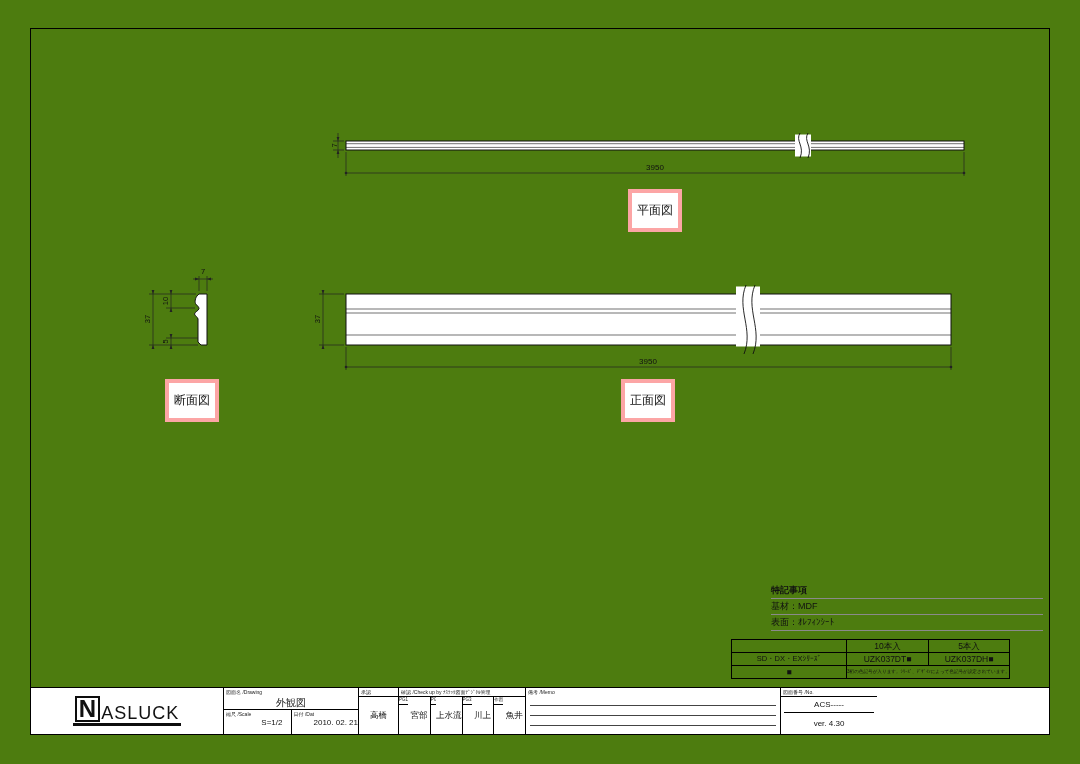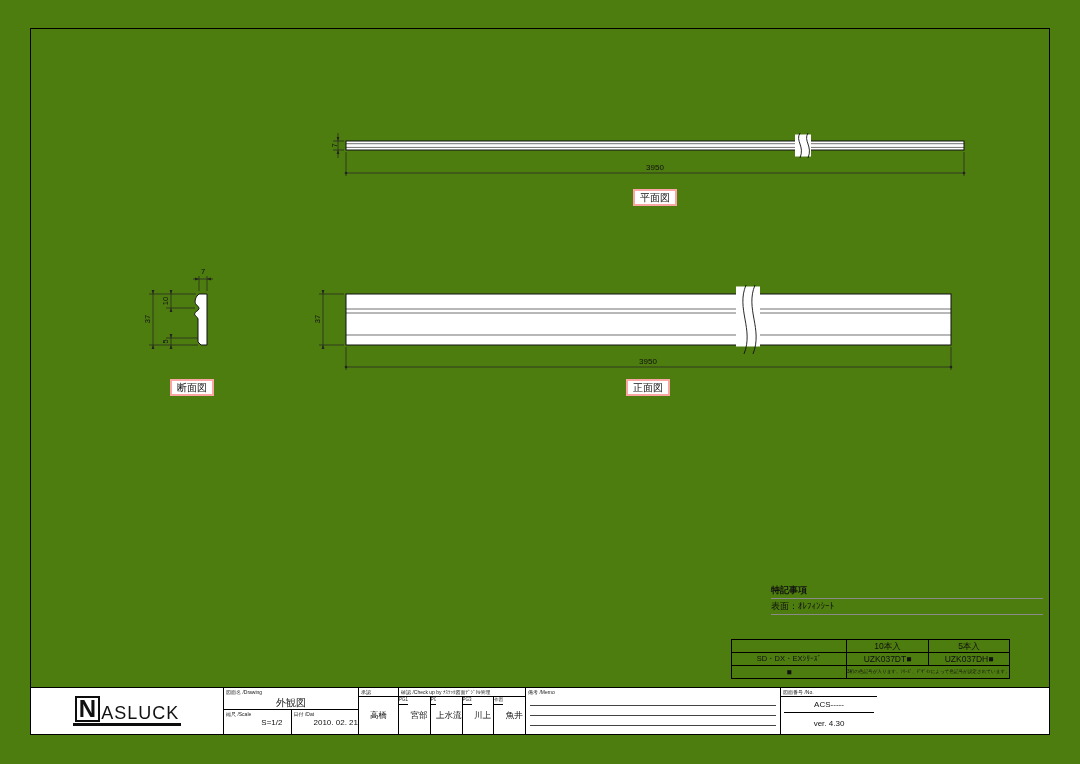--- a/index.html
+++ b/index.html
@@ -1,22 +1,22 @@
 <!DOCTYPE html>
 <html><head>
 <meta charset="utf-8">
 <style>
   html,body{margin:0;padding:0;background:#fff;}
   body{font-family:"Liberation Sans","DejaVu Sans",sans-serif;color:#111;}
   .sheet{position:relative;width:1080px;height:764px;background:#4d7c0f;overflow:hidden;}
   .frame{position:absolute;left:30px;top:28px;width:1020px;height:707px;border:1.5px solid #000;box-sizing:border-box;}
   .drawing-svg{position:absolute;left:0;top:0;width:1017px;height:658px;}
   text{font-family:"Liberation Sans","DejaVu Sans",sans-serif;fill:#111;}
-  .view-label{position:absolute;transform:translateX(-50%);border:2px solid #fca5a5;background:#fff;
-    font-size:10px;line-height:13px;padding:0 5px;white-space:nowrap;}
+  .view-label{position:absolute;transform:translateX(-50%);border:4px solid #fca5a5;background:#fff;
+    font-size:12px;line-height:13px;padding:11px 5px;white-space:nowrap;}
   
   .notes{position:absolute;left:740px;top:554px;width:272px;font-size:9px;}
   .notes .nrow{height:15px;line-height:15px;border-bottom:1px solid #8a8a8a;white-space:nowrap;}
   .notes .ntitle{font-weight:bold;}
   
   .spec{position:absolute;left:700px;top:610px;width:278px;border-collapse:collapse;table-layout:fixed;}
   .spec td{border:1px solid #000;text-align:center;vertical-align:middle;padding:0;height:12px;
     font-size:8.5px;line-height:10px;white-space:nowrap;overflow:hidden;}
   .spec .tiny-note{font-size:4.6px;line-height:6px;}
   
@@ -150,20 +150,21 @@
         <text x="617" y="335" font-size="8" text-anchor="middle">3950</text>
       </g>
     </svg>
 
     <div class="view-label" style="left:624px;top:160px;">平面図</div>
     <div class="view-label" style="left:161px;top:350px;">断面図</div>
     <div class="view-label" style="left:617px;top:350px;">正面図</div>
 
     <div class="notes">
       <div class="nrow ntitle">特記事項</div>
+      <div class="nrow">基材：MDF</div>
       <div class="nrow">表面：ｵﾚﾌｨﾝｼｰﾄ</div>
     </div>
 
     <table class="spec">
       <colgroup>
           <col style="width:115px">
           <col style="width:82px">
           <col style="width:81px">
         </colgroup>
       <tbody>

